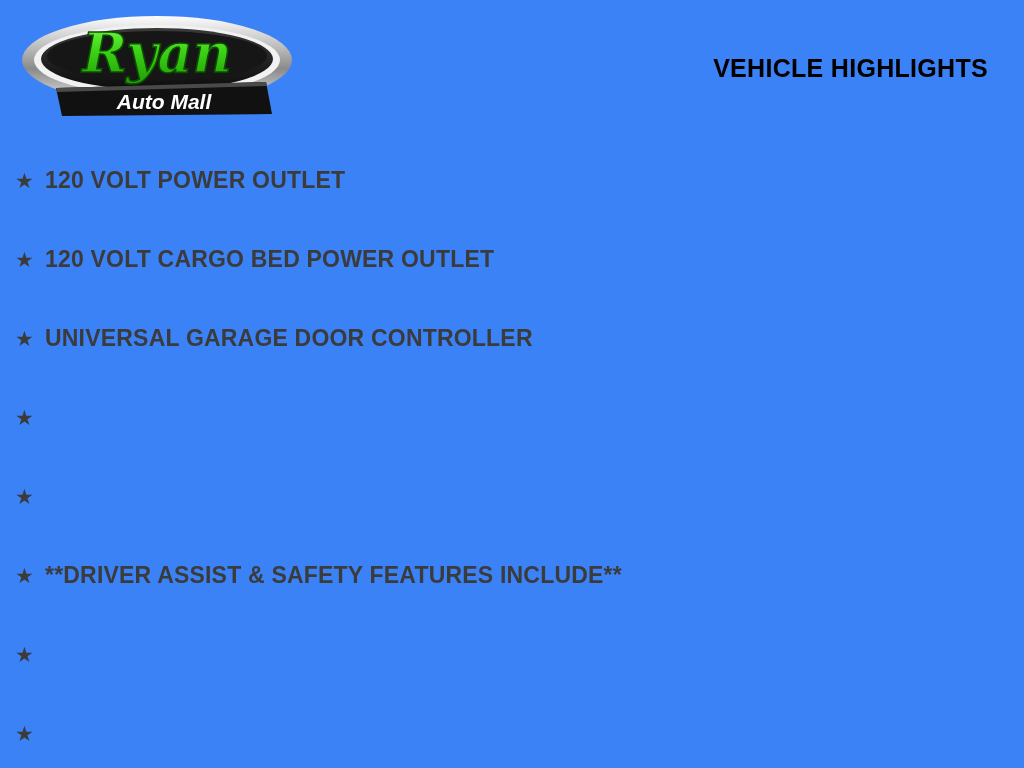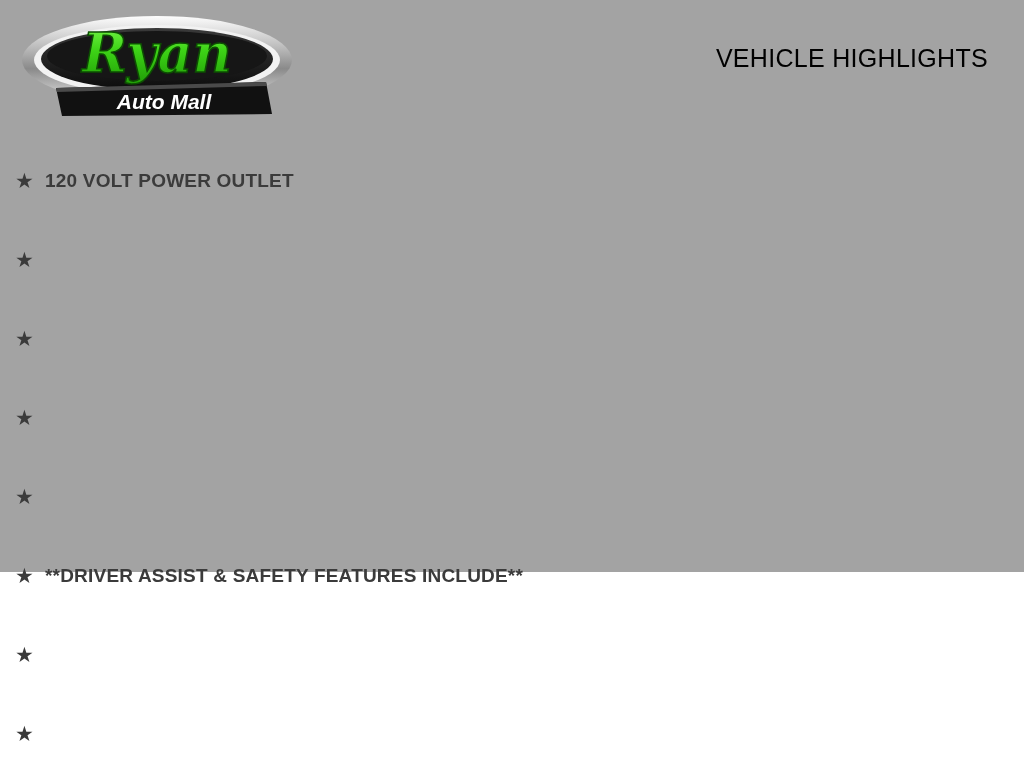--- a/index.html
+++ b/index.html
@@ -9,45 +9,45 @@
   body {
     width: 1024px;
     height: 768px;
     background: #ffffff;
     font-family: "Liberation Sans", sans-serif;
     overflow: hidden;
   }
   .page {
     position: relative;
     width: 1024px;
-    height: 572px;
-    background: #a3a3a3;
+    height: 768px;
+    background: #3b82f6;
   }
 
   
   .header {
     position: relative;
     height: 130px;
   }
 
   .logo {
     position: absolute;
     left: 18px;
     top: 10px;
     width: 278px;
     height: 112px;
   }
   .logo svg { display: block; }
 
   .header-title {
     position: absolute;
     right: 36px;
-    top: 44px;
+    top: 54px;
     font-size: 25px;
-    font-weight: normal;
+    font-weight: bold;
     color: #000000;
     letter-spacing: 0.3px;
     white-space: nowrap;
   }
 
   
   .highlights {
     position: absolute;
     left: 0;
     top: 141px;
@@ -67,21 +67,21 @@
     width: 30px;
     font-size: 21px;
     line-height: 1;
     color: #3b3b3b;
     text-align: left;
     padding-left: 3px;
   }
 
   .highlight-text {
     flex: 1 1 auto;
-    font-size: 19px;
+    font-size: 23px;
     font-weight: bold;
     color: #3b3b3b;
     letter-spacing: 0.2px;
     white-space: nowrap;
   }
 </style>
 </head>
 <body>
 
 <div class="page">
@@ -127,24 +127,26 @@
 
   <div class="highlights">
 
     <div class="highlight-row">
       <span class="bullet-star">★</span>
       <span class="highlight-text">120 VOLT POWER OUTLET</span>
     </div>
 
     <div class="highlight-row">
       <span class="bullet-star">★</span>
+      <span class="highlight-text">120 VOLT CARGO BED POWER OUTLET</span>
     </div>
 
     <div class="highlight-row">
       <span class="bullet-star">★</span>
+      <span class="highlight-text">UNIVERSAL GARAGE DOOR CONTROLLER</span>
     </div>
 
     <div class="highlight-row">
       <span class="bullet-star">★</span>
     </div>
 
     <div class="highlight-row">
       <span class="bullet-star">★</span>
     </div>
 

